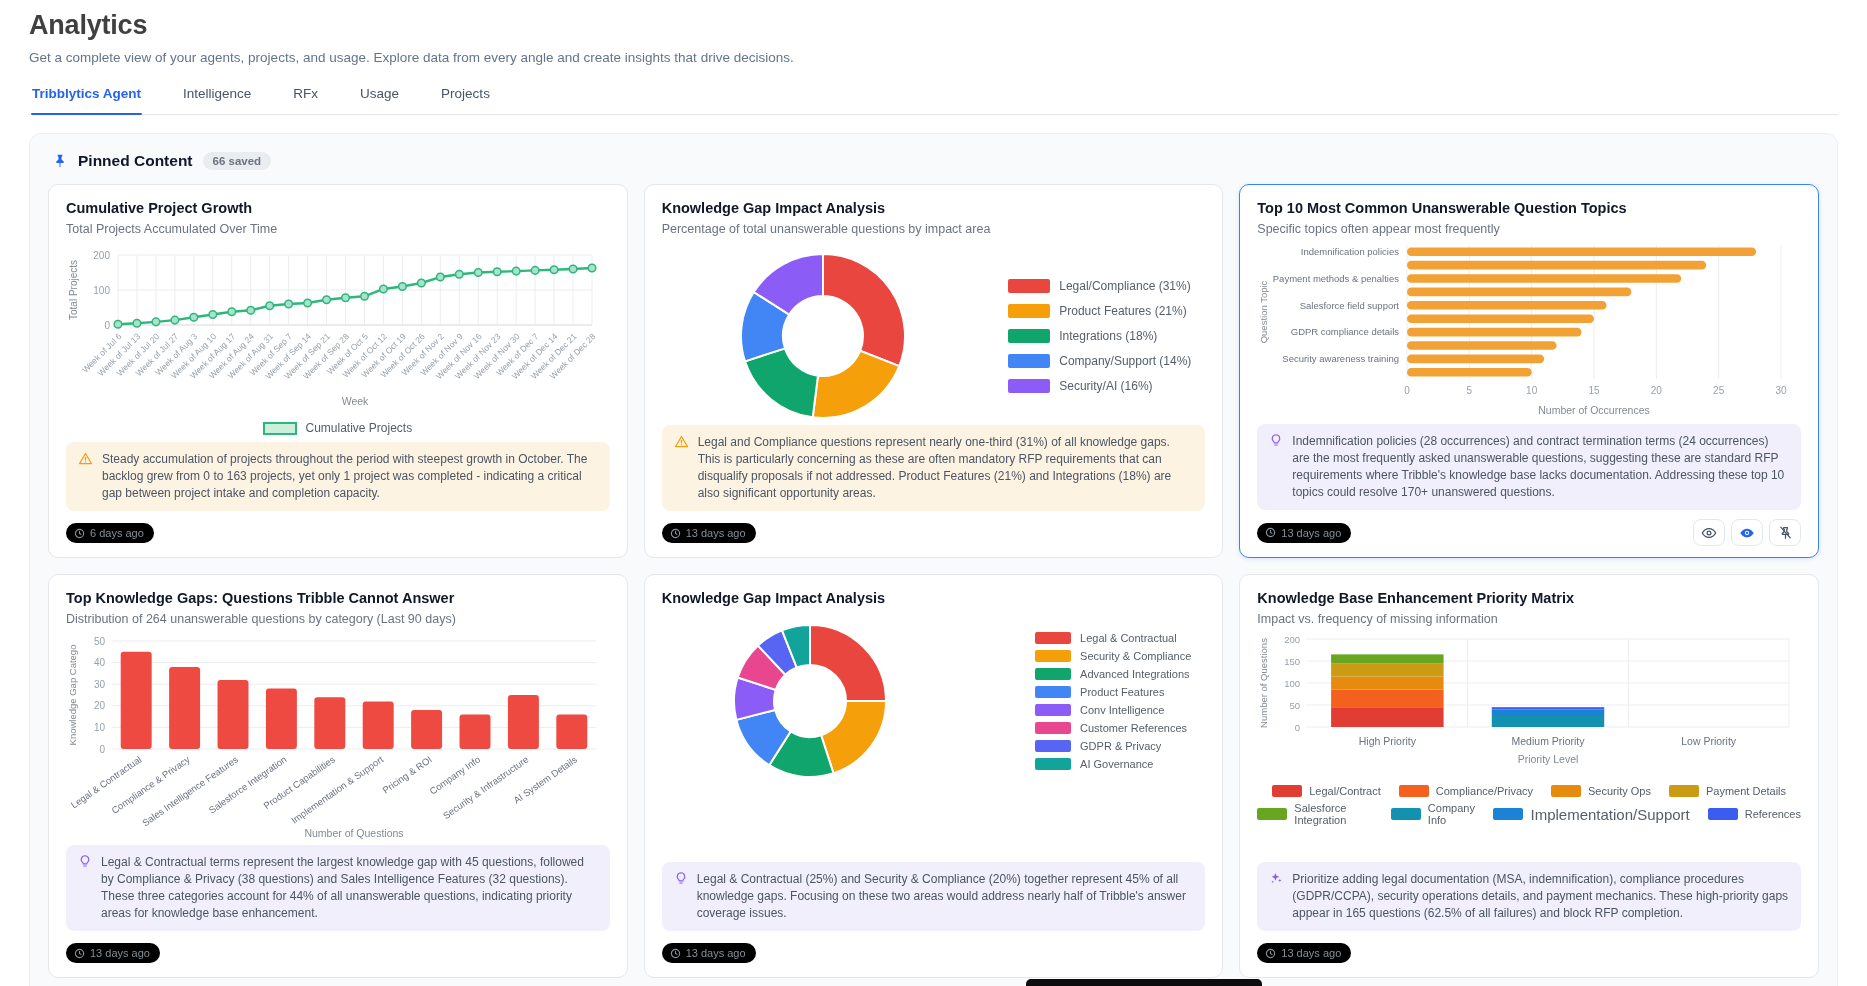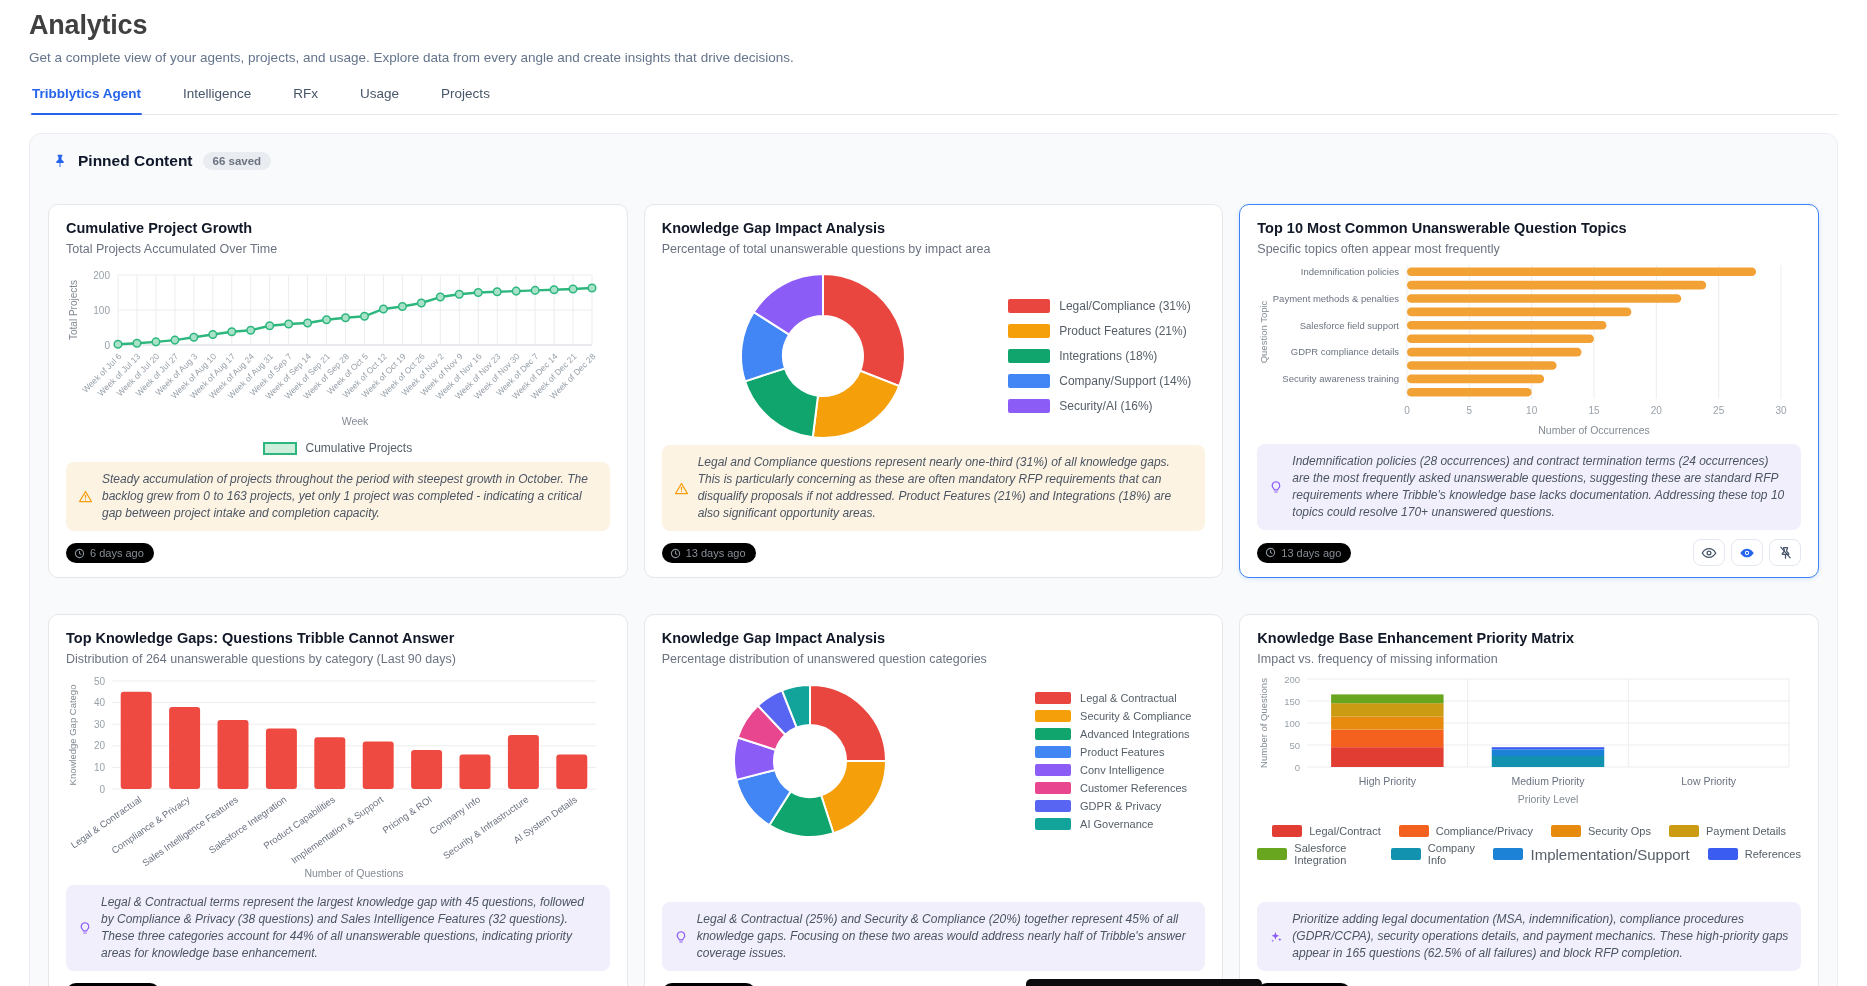--- a/index.html
+++ b/index.html
@@ -10,37 +10,37 @@
   .page-subtitle { font-size:13.5px; color:#64748b; margin-top:9px; }
   .tabs { display:flex; gap:40px; margin-top:17px; border-bottom:1px solid #e5e7eb; padding-left:2px;}
   .tab { font-size:13.5px; color:#475569; font-weight:500; padding:4px 1px 13px 1px; position:relative; cursor:pointer; }
   .tab.active { color:#2563eb; font-weight:700; }
   .tab.active::after { content:""; position:absolute; left:0; right:0; bottom:-1px; height:2.5px; background:#2563eb; border-radius:2px; }
   .panel { margin-top:18px; background:#f8fafc; border:1px solid #eceef2; border-radius:12px; padding:16px 18px 10px 18px; }
   .panel-header { display:flex; align-items:center; gap:10px; margin:2px 0 14px 4px; }
   .panel-title { font-size:15.5px; font-weight:700; color:#0f172a; }
   .badge { background:#e9ecf0; color:#6b7280; font-size:11.5px; font-weight:600; border-radius:10px; padding:3px 10px; }
   .grid { display:grid; grid-template-columns:repeat(3,1fr); gap:16px; }
-  .card { background:#fff; border:1px solid #e5e7eb; border-radius:10px; padding:15px 17px 11px 17px; display:flex; flex-direction:column;margin-top:20px; }
+  .card { background:#fff; border:1px solid #e5e7eb; border-radius:10px; padding:15px 17px 11px 17px; display:flex; flex-direction:column; }
   .card.selected { border:1.6px solid #3b82f6; box-shadow:0 1px 4px rgba(59,130,246,.18); }
   .card-title { font-size:14.5px; font-weight:700; color:#111827; }
   .card-sub { font-size:12.5px; color:#6b7280; margin-top:6px; }
   .chart { margin-top:5px; }
   svg text { font-family:"Liberation Sans","DejaVu Sans",sans-serif; }
   .legend-line { display:flex; justify-content:center; align-items:center; gap:8px; margin-top:2px; height:18px; }
   .swatch-line { width:34px; height:13px; background:#cdeeda; border:2px solid #2db77e; display:inline-block; }
   .legend-label { font-size:12px; color:#555e68; }
   .donut-row { display:flex; align-items:center; margin-top:6px; }
   .legend-v { display:flex; flex-direction:column; margin-left:auto; margin-right:14px; }
   .legend-item { display:flex; align-items:center; gap:9px; }
   .legend-swatch { border-radius:2px; display:inline-block; flex:none; }
   .legend-wrap { display:flex; flex-direction:column; gap:5px; align-items:center; margin-top:4px; }
   .legend-row { display:flex; gap:18px; justify-content:center; }
   .legend-row .legend-item { gap:7px; }
-  .insight { display:flex; gap:9px; align-items:center; border-radius:8px; padding:9px 12px; font-size:12px; line-height:1.42; color:#4b5563; margin-top:auto;font-style:italic; }
+  .insight { display:flex; gap:9px; align-items:flex-start; border-radius:8px; padding:9px 12px; font-size:12px; line-height:1.42; color:#4b5563; margin-top:auto; }
   .insight.warning { background:#fdf3e3; }
   .insight.bulb, .insight.sparkle { background:#f2effc; }
   .insight .itext { flex:1; }
   .card-footer { display:flex; align-items:center; justify-content:space-between; margin-top:9px; min-height:26px; }
   .timestamp { display:inline-flex; align-items:center; gap:5px; background:#000000; border-radius:11px; padding:4px 10px 4px 8px; font-size:11px; color:#868e96; }
   .actions { display:flex; gap:6px; }
   .action-btn { width:32px; height:27px; background:#fff; border:1px solid #e2e8f0; border-radius:8px; display:flex; align-items:center; justify-content:center; cursor:pointer; }
   .panel-footer { display:flex; justify-content:flex-end; padding:12px 8px 4px 0; }
   .sliver { position:absolute; left:1026px; bottom:0; width:236px; height:7px; background:#0c0c0e; border-radius:5px 5px 0 0; }
 </style>
@@ -386,21 +386,20 @@
                   <circle cx="12" cy="12" r="9"></circle>
                   <path d="M12 7v5l3 2" stroke-linecap="round"></path>
                 </svg>
               </span>
               <span>13 days ago</span>
             </span>
           </div>
         </div>
         <div class="card">
           <div class="card-title">Knowledge Gap Impact Analysis</div>
-          <div class="card-sub">Percentage distribution of unanswered question categories</div>
           <div class="chart">
             <div class="donut-row" style="padding-left: 64px;">
               <svg width="168" height="168">
                 <path d="M84 8 A76 76 0 0 1 160 84 L120 84 A36 36 0 0 0 84 48 Z" fill="#e8463f" stroke="#fff" stroke-width="2"></path>
                 <path d="M160 84 A76 76 0 0 1 107.48529157249601 156.28029523843168 L95.1246117974981 118.23803458662553 A36 36 0 0 0 120 84 Z" fill="#f59f0a" stroke="#fff" stroke-width="2"></path>
                 <path d="M107.48529157249601 156.28029523843168 A76 76 0 0 1 43.277163581596234 148.16892233815315 L64.71023538075612 114.39580531807255 A36 36 0 0 0 95.1246117974981 118.23803458662553 Z" fill="#10a56d" stroke="#fff" stroke-width="2"></path>
                 <path d="M43.277163581596234 148.16892233815315 A76 76 0 0 1 10.387679754224024 102.90043142452893 L49.131006199369274 92.95283593793476 A36 36 0 0 0 64.71023538075612 114.39580531807255 Z" fill="#4285f4" stroke="#fff" stroke-width="2"></path>
                 <path d="M10.387679754224024 102.90043142452893 A76 76 0 0 1 11.719704761568337 60.514708427503976 L49.761965413374476 72.87538820250188 A36 36 0 0 0 49.131006199369274 92.95283593793476 Z" fill="#8b5cf6" stroke="#fff" stroke-width="2"></path>
                 <path d="M11.719704761568337 60.514708427503976 A76 76 0 0 1 31.97441994941969 28.598384315972694 L59.35630418656722 57.75712941282917 A36 36 0 0 0 49.761965413374476 72.87538820250188 Z" fill="#e8468f" stroke="#fff" stroke-width="2"></path>
                 <path d="M31.97441994941969 28.598384315972694 A76 76 0 0 1 56.02253399596449 13.336987072492889 L70.7475161033516 50.528046508022946 A36 36 0 0 0 59.35630418656722 57.75712941282917 Z" fill="#5865f2" stroke="#fff" stroke-width="2"></path>

